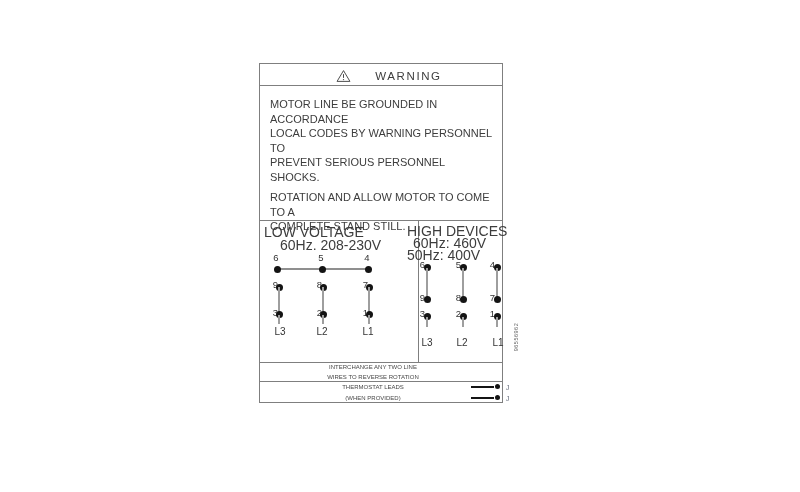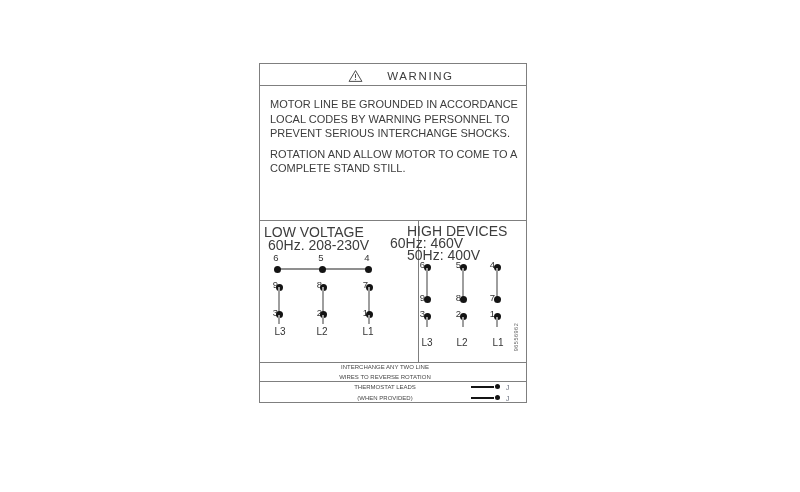--- a/index.html
+++ b/index.html
@@ -4,21 +4,21 @@
 <style>
   html,body{margin:0;padding:0;}
   body{
     width:800px;height:492px;background:#ffffff;
     font-family:"Liberation Sans", sans-serif;
     -webkit-font-smoothing:antialiased;
     position:relative;overflow:hidden;
     color:#3f3f3f;
   }
   .label{
-    position:absolute;left:259px;top:63px;width:268px;height:340px;
+    position:absolute;left:259px;top:63px;width:244px;height:340px;
     border:1px solid #7f7f7f;box-sizing:border-box;background:#fff;
   }
   .section{position:relative;box-sizing:border-box;border-bottom:1px solid #7f7f7f;}
   .hdr{height:22px;display:flex;align-items:center;justify-content:center;gap:24px;padding-top:3px;padding-left:16px;}
   .hdr .wtitle{font-size:11.5px;letter-spacing:1.6px;color:#3d3d3d;}
   .tri{width:15px;height:14px;display:block;}
   .bodytxt{height:135px;padding:11px 8px 0 10px;font-size:11px;line-height:14.5px;color:#3d3d3d;}
   .para2{margin-top:6px;}
   .diag{height:142px;}
   .footer1{height:19px;font-size:6px;line-height:9.5px;text-align:center;padding-right:16px;color:#474747;}
@@ -51,34 +51,34 @@
       <line x1="10" y1="6.5" x2="10" y2="11.5" stroke="#4a4a4a" stroke-width="1.4"></line>
       <circle cx="10" cy="13.8" r="0.9" fill="#4a4a4a"></circle>
     </svg>
     <span class="wtitle">WARNING</span>
   </div>
 
   <div class="section bodytxt">
     <div class="para">
       <div>MOTOR LINE BE GROUNDED IN ACCORDANCE</div>
       <div>LOCAL CODES BY WARNING PERSONNEL TO</div>
-      <div>PREVENT SERIOUS INTERCHANGE SHOCKS.</div>
+      <div>PREVENT SERIOUS PERSONNEL SHOCKS.</div>
     </div>
     <div class="para para2">
       <div>ROTATION AND ALLOW MOTOR TO COME TO A</div>
       <div>COMPLETE STAND STILL.</div>
     </div>
   </div>
 
   <div class="section diag">
     <div class="vdivider"></div>
 
     <div>
       <div class="dtitle" style="left:4px;top:5px;width:120px;">LOW VOLTAGE</div>
-      <div class="dtitle" style="left:8px;top:18px;width:120px;">60Hz. 208-230V</div>
+      <div class="dtitle" style="left:20px;top:18px;width:120px;">60Hz. 208-230V</div>
 
       <span class="tnum" style="left:10px;top:32px;">6</span>
       <span class="tnum" style="left:55px;top:32px;">5</span>
       <span class="tnum" style="left:101px;top:32px;">4</span>
 
       <div class="wire-h" style="left:17px;top:47px;width:92px;"></div>
       <div class="dot" style="left:13.5px;top:44.5px;"></div>
       <div class="dot" style="left:58.5px;top:44.5px;"></div>
       <div class="dot" style="left:104.5px;top:44.5px;"></div>
 
@@ -104,21 +104,21 @@
       <div class="wire-v" style="left:62.25px;top:93.5px;height:9px;"></div>
       <div class="wire-v" style="left:108.25px;top:93.5px;height:9px;"></div>
 
       <span class="llabel" style="left:9px;top:105px;">L3</span>
       <span class="llabel" style="left:51px;top:105px;">L2</span>
       <span class="llabel" style="left:97px;top:105px;">L1</span>
     </div>
 
     <div>
       <div class="dtitle" style="left:147px;top:4px;width:120px;">HIGH DEVICES</div>
-      <div class="dtitle" style="left:130px;top:16px;width:120px;">60Hz: 460V</div>
+      <div class="dtitle" style="left:153px;top:16px;width:120px;">60Hz: 460V</div>
       <div class="dtitle" style="left:147px;top:28px;width:120px;">50Hz: 400V</div>
 
       <span class="tnum lft" style="left:155px;top:39px;">6</span>
       <span class="tnum lft" style="left:191px;top:39px;">5</span>
       <span class="tnum lft" style="left:225px;top:39px;">4</span>
       <div class="dot" style="left:163.5px;top:43px;"></div>
       <div class="dot" style="left:199.5px;top:43px;"></div>
       <div class="dot" style="left:233.5px;top:43px;"></div>
 
       <div class="wire-v" style="left:166.25px;top:46.5px;height:31.5px;"></div>

